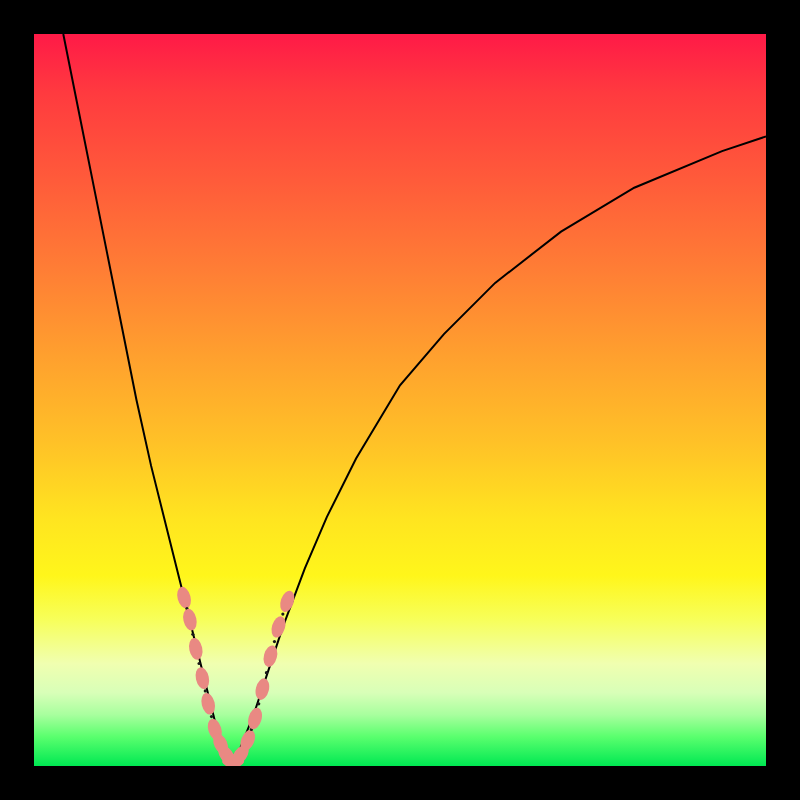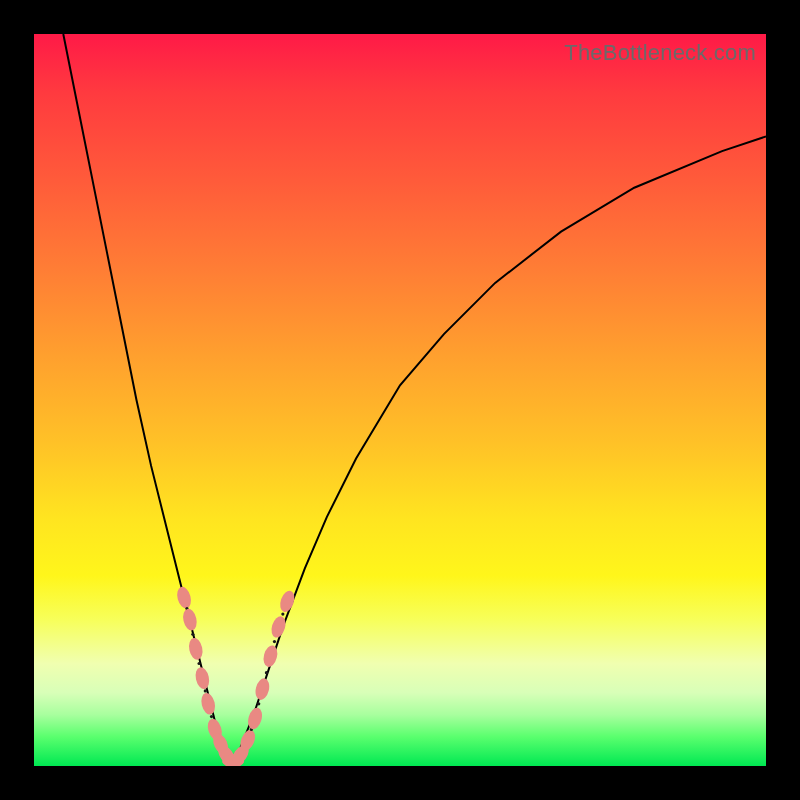--- a/index.html
+++ b/index.html
@@ -73,21 +73,20 @@
   .bead-sep {
     fill: #1a1a1a;
   }
 </style>
 </head>
 <body>
 
 <div class="frame">
   <div class="plot-area">
 
-    <div class="watermark">TheBottleneck.com</div>
 
     <svg class="curves" viewBox="0 0 732 732" preserveAspectRatio="none">
 
       <path id="left-branch" class="curve-line" d="M 29.28 0 L 43.92 73.19999999999993 L 58.56 146.39999999999998 L 73.2 219.60000000000002 L 87.84 292.8 L 102.48 366 L 117.12 431.88 L 131.76 490.44 L 146.4 549 L 153.72 578.28 L 161.04 607.56 L 168.36 636.84 L 175.68 666.12 L 183 695.4 L 190.32 717.36 L 197.64000000000001 732"></path>
 
       <path id="right-branch" class="curve-line" d="M 197.64000000000001 732 L 204.96 717.36 L 219.6 680.76 L 234.24 636.84 L 248.88000000000002 592.92 L 270.84 534.36 L 292.8 483.12 L 322.08 424.56 L 366 351.36 L 409.92 300.12 L 461.16 248.88 L 527.04 197.64 L 600.24 153.72000000000003 L 688.0799999999999 117.12 L 732 102.48000000000002"></path>
 
       <g id="beads">
           <ellipse cx="150.06" cy="563.64" rx="11" ry="6.5" class="bead" transform="rotate(75.06858282186249 150.06 563.64)"></ellipse>
           <circle cx="152.988" cy="574.62" r="1.6" class="bead-sep"></circle>

